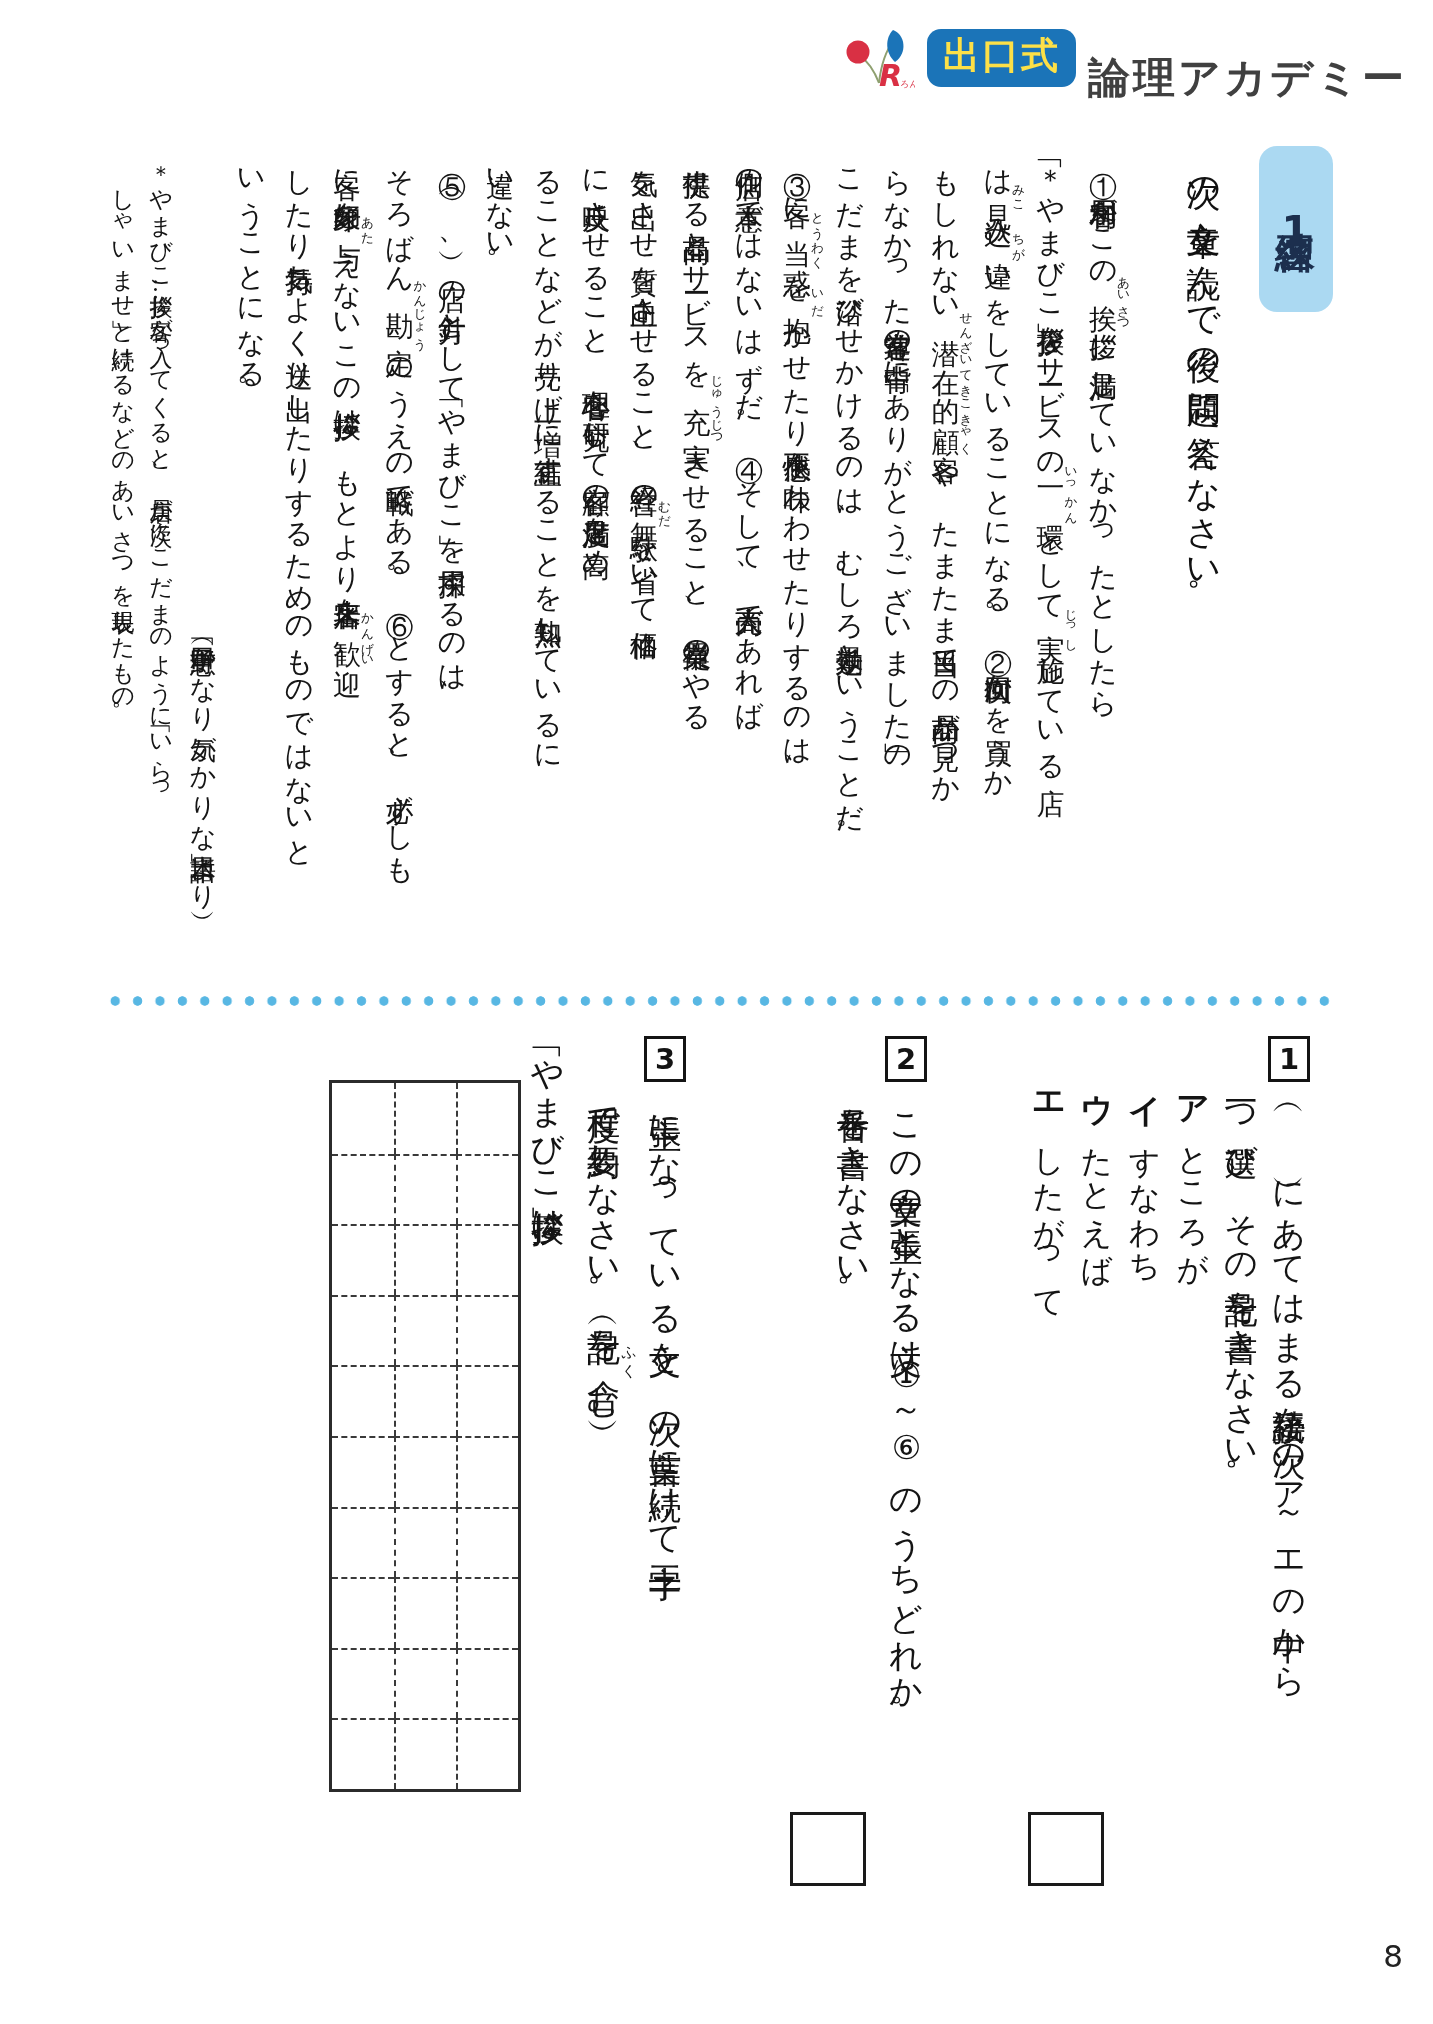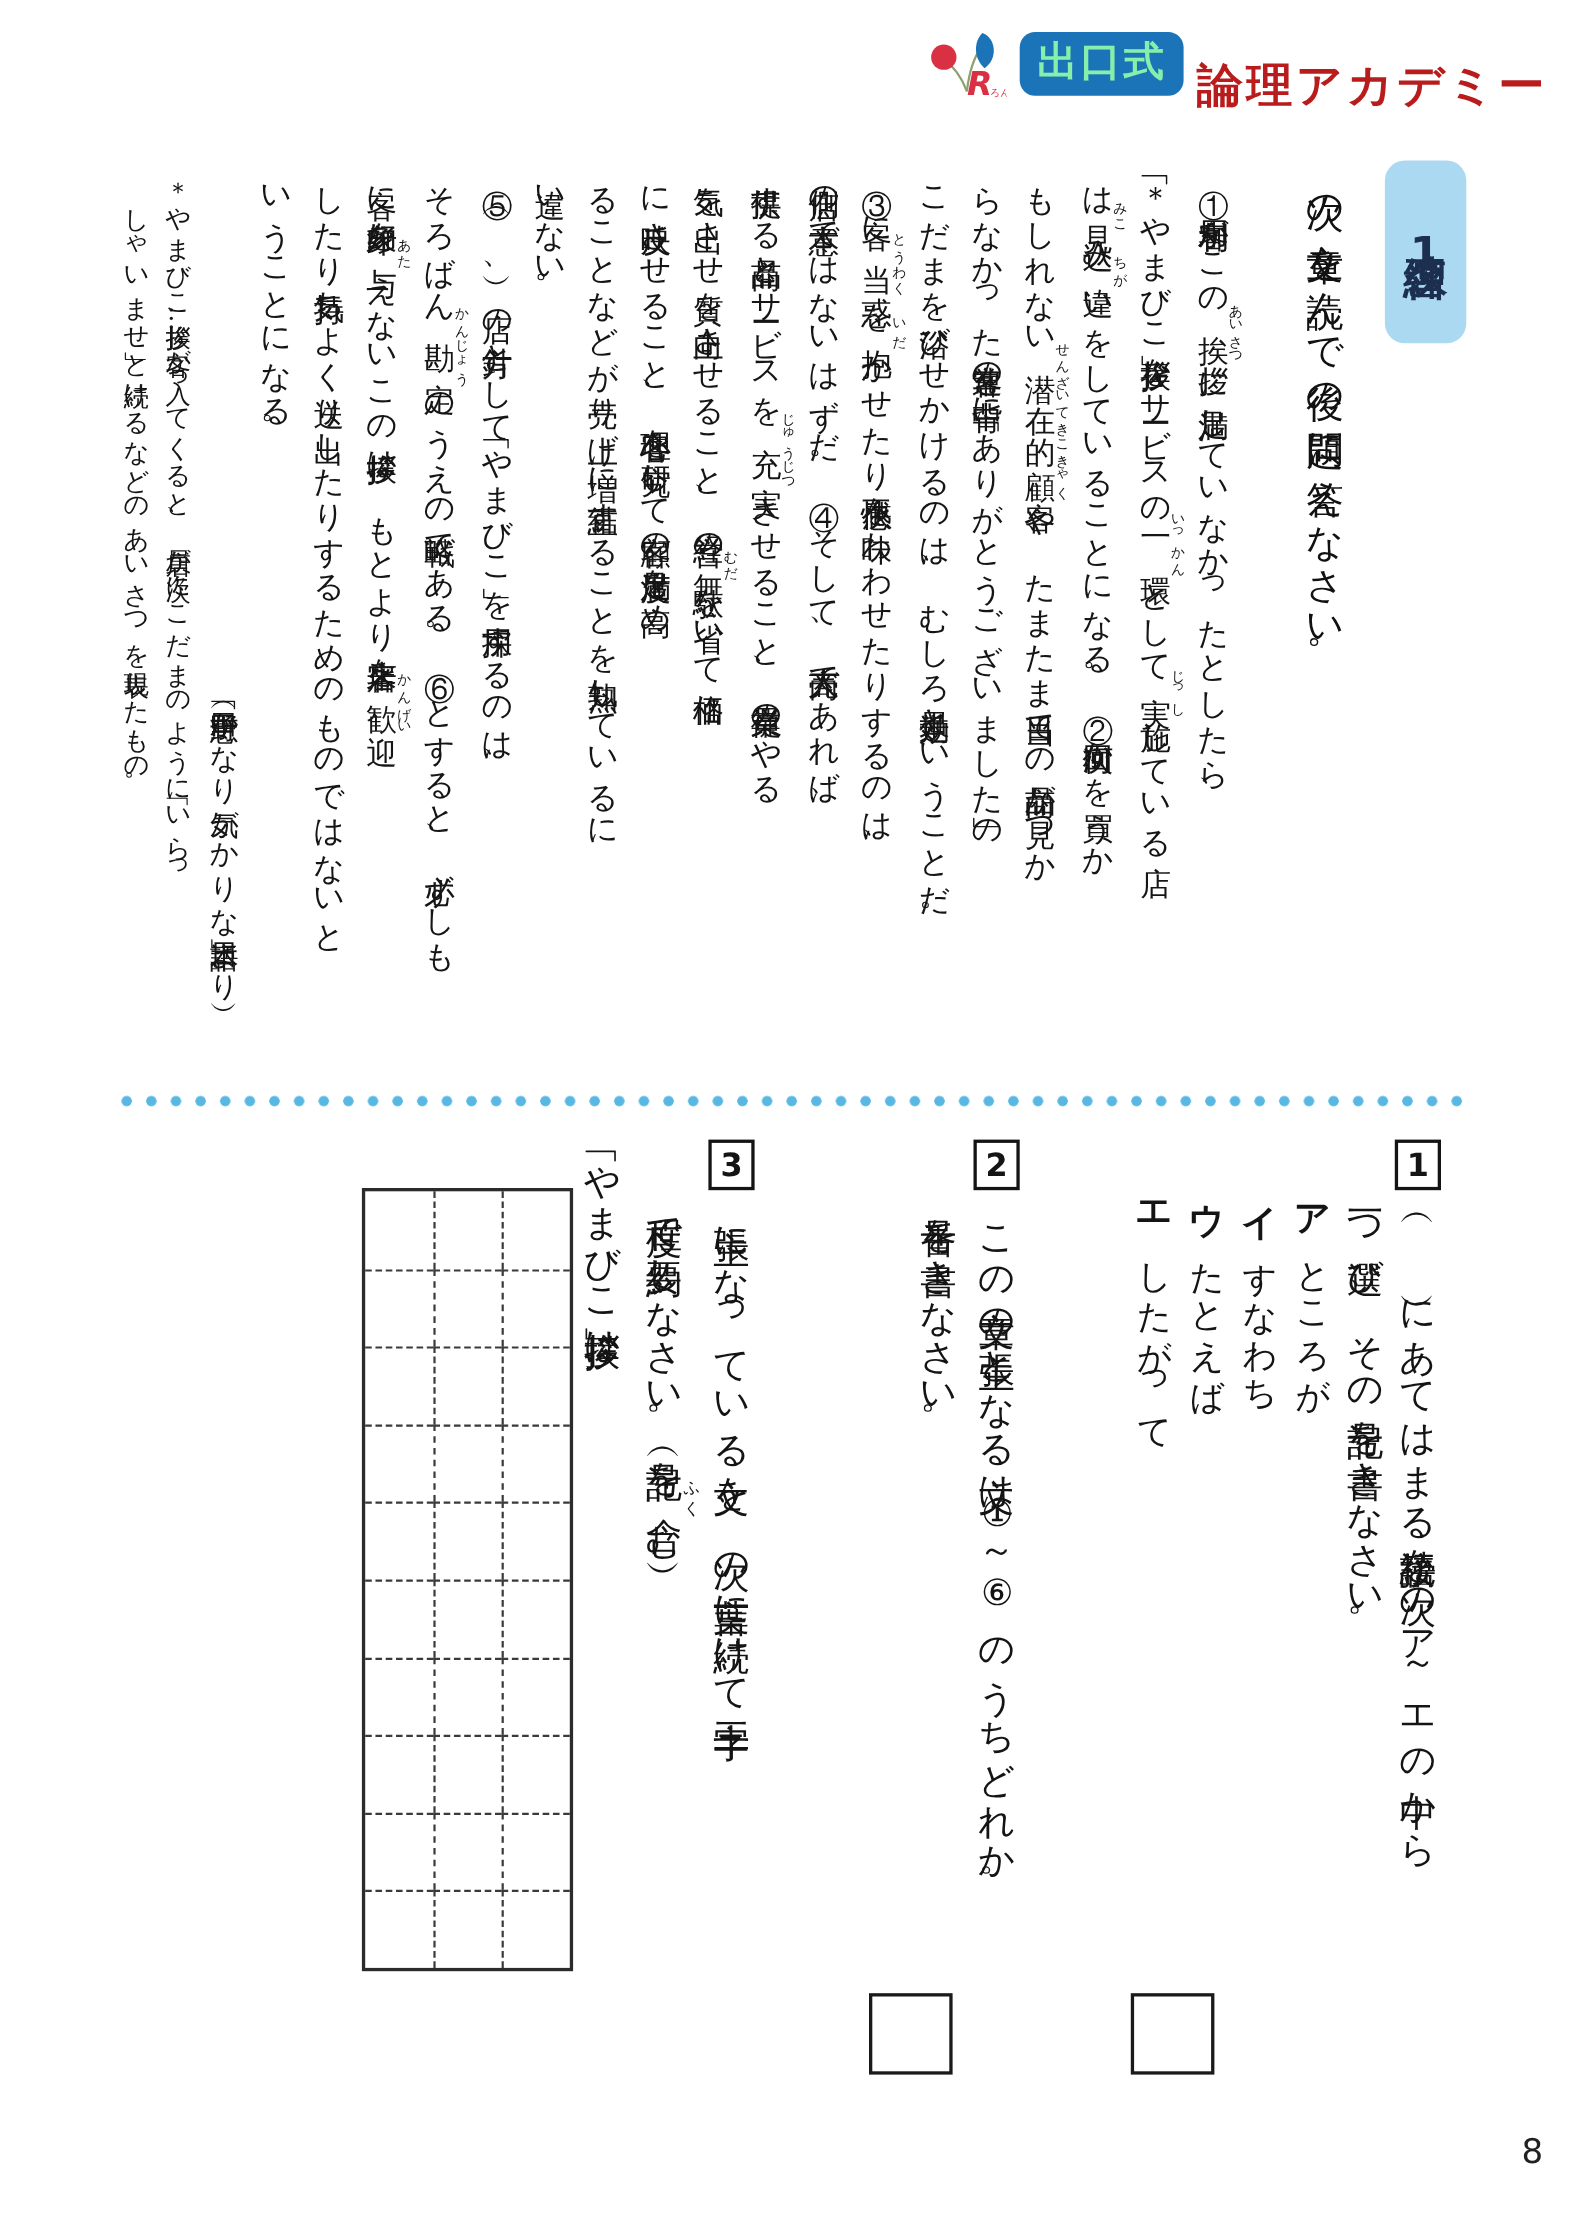--- a/index.html
+++ b/index.html
@@ -1,24 +1,24 @@
 <!DOCTYPE html>
 <html lang="ja"><head>
 <meta charset="utf-8">
 <style>
   html,body{margin:0;padding:0;background:#ffffff;}
   .page{position:relative;width:1433px;height:2024px;background:#ffffff;overflow:hidden;
         font-family:"DejaVu Sans",sans-serif;color:#161616;}
 
   
   .brand{position:absolute;top:10px;right:26px;display:flex;align-items:center;gap:12px;}
-  .brand-badge{background:#1b74b8;color:#86efac;font-weight:800;font-size:37px;
+  .brand-badge{background:#1b74b8;color:#fde047;font-weight:800;font-size:37px;
                padding:2px 16px 6px;border-radius:14px;letter-spacing:2px;
                font-family:"DejaVu Sans",sans-serif;}
-  .brand-name{color:#b91c1c;font-weight:800;font-size:42px;letter-spacing:3px;
+  .brand-name{color:#404040;font-weight:800;font-size:42px;letter-spacing:3px;
               font-family:"DejaVu Sans",sans-serif;margin-top:40px;}
 
   
   .ex-badge{position:absolute;top:146px;right:100px;width:74px;height:166px;
             background:#abd9f2;border-radius:18px;display:flex;align-items:center;justify-content:center;}
   .ex-badge span{writing-mode:vertical-rl;text-orientation:upright;
                  font-weight:700;font-size:40px;color:#1c2f4e;letter-spacing:4px;}
   .instruction{position:absolute;top:152px;right:206px;writing-mode:vertical-rl;
                font-size:34px;font-weight:500;letter-spacing:2px;color:#111;}
 

